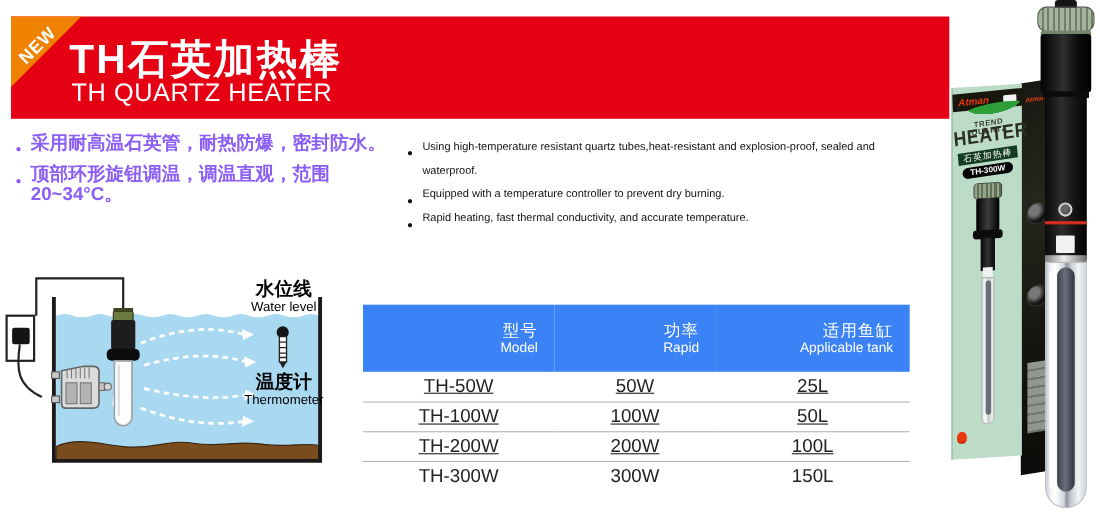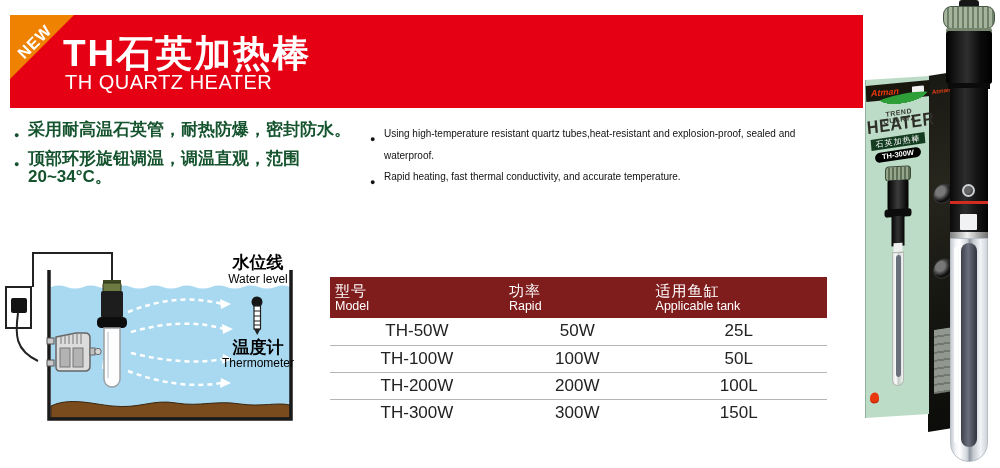--- a/index.html
+++ b/index.html
@@ -3,43 +3,43 @@
 <meta charset="utf-8">
 <style>
   * { margin:0; padding:0; box-sizing:border-box; }
   html,body { background:#ffffff; }
   body { font-family:"Liberation Sans", sans-serif; }
   .page { position:relative; width:1000px; height:468px; background:#fff; overflow:hidden; }
 
   
   .banner { position:absolute; left:10px; top:15px; width:853px; height:93px; background:#e60013; }
   .banner-title { position:absolute; left:53px; top:14px; color:#fff; font-size:37px; font-weight:bold; letter-spacing:2px; }
-  .banner-sub { position:absolute; left:55px; top:56px; color:#fff; font-size:20px; letter-spacing:0.5px; }
+  .banner-sub { position:absolute; left:55px; top:56px; color:#fff; font-size:23px; letter-spacing:0.5px; }
   .ribbon { position:absolute; left:0; top:0; width:0; height:0; border-top:64px solid #ef8200; border-right:64px solid transparent; }
   .ribbon-text { position:absolute; left:3px; top:-46px; width:44px; text-align:center; color:#fff; font-size:16px; font-weight:bold; transform:rotate(-45deg); letter-spacing:1px; }
 
   
   .feat { list-style:none; position:absolute; }
   .feat li { position:relative; padding-left:14px; }
   .feat li::before { content:"●"; position:absolute; left:0; top:4px; font-size:9px; }
   .feat-cn { left:14px; top:121px; width:350px; }
-  .feat-cn li { font-size:17px; font-weight:bold; color:#14532d; margin-bottom:11px; line-height:18px; }
+  .feat-cn li { font-size:17px; font-weight:bold; color:#8b5cf6; margin-bottom:11px; line-height:18px; }
   .feat-cn li::before { top:5px; }
   .feat-en { left:370px; top:123px; width:478px; }
   .feat-en li { font-size:10px; color:#111; line-height:21.5px; }
   .feat-en li::before { top:6px; }
 
   
   .voltage { position:absolute; left:330px; top:249px; width:497px; text-align:right; font-size:17px; color:#111; }
   .spec { position:absolute; left:330px; top:277px; width:497px; border-collapse:collapse; table-layout:fixed; }
-  .spec th { background:#7f1d1d; color:#fff; font-weight:normal; height:39px; vertical-align:middle; text-align:left; padding:5px; }
+  .spec th { background:#3b82f6; color:#fff; font-weight:normal; height:39px; vertical-align:middle; text-align:right; padding:15px; }
   .spec th .cn { display:block; font-size:15px; letter-spacing:1px; line-height:17px; }
   .spec th .en { display:block; font-size:12.5px; line-height:14px; }
   .spec td { height:27px; text-align:center; vertical-align:middle; font-size:17px; color:#222; }
-  .spec tbody tr:not(:last-child) td { border-bottom:1.5px solid #b5b5b5; }
+  .spec tbody tr:not(:last-child) td { border-bottom:1.5px solid #b5b5b5;text-decoration:underline; }
   .col-model{width:35%;} .col-power{width:29.5%;} .col-tank{width:35.5%;}
 
   
   .diagram { position:absolute; left:0; top:240px; width:300px; height:200px; }
   .diagram text.cnl { font-size:17px; font-weight:bold; fill:#000; font-family:"Liberation Sans",sans-serif; }
   .diagram text.enl { font-size:12px; fill:#000; font-family:"Liberation Sans",sans-serif; }
 
   
   .pack { position:absolute; left:865px; top:76px; width:96px; height:372px; z-index:3; }
   .pack-side { position:absolute; left:63px; top:0px; width:31px; height:356px; background:linear-gradient(180deg,#191913,#26261d 30%,#141410 70%,#0c0c0a); transform:skewY(-9deg); transform-origin:left top; }
@@ -94,20 +94,21 @@
     </div>
   </div>
 
   <ul class="feat feat-cn">
     <li>采用耐高温石英管，耐热防爆，密封防水。</li>
     <li>顶部环形旋钮调温，调温直观，范围20~34°C。</li>
   </ul>
 
   <ul class="feat feat-en">
     <li>Using high-temperature resistant quartz tubes,heat-resistant and explosion-proof, sealed and waterproof.</li>
+    <li>Equipped with a temperature controller to prevent dry burning.</li>
     <li>Rapid heating, fast thermal conductivity, and accurate temperature.</li>
   </ul>
 
   <svg class="diagram" viewBox="0 0 300 200" width="300" height="200">
 
     <path d="M112,42 V13 H33 V47" fill="none" stroke="#222" stroke-width="2"></path>
     <rect x="6" y="47" width="25" height="41" fill="#fff" stroke="#222" stroke-width="2"></rect>
     <rect x="11" y="58" width="16" height="15" rx="2" fill="#141414"></rect>
     <path d="M18,73 C15,95 15,110 38,121" fill="none" stroke="#222" stroke-width="2"></path>
 

